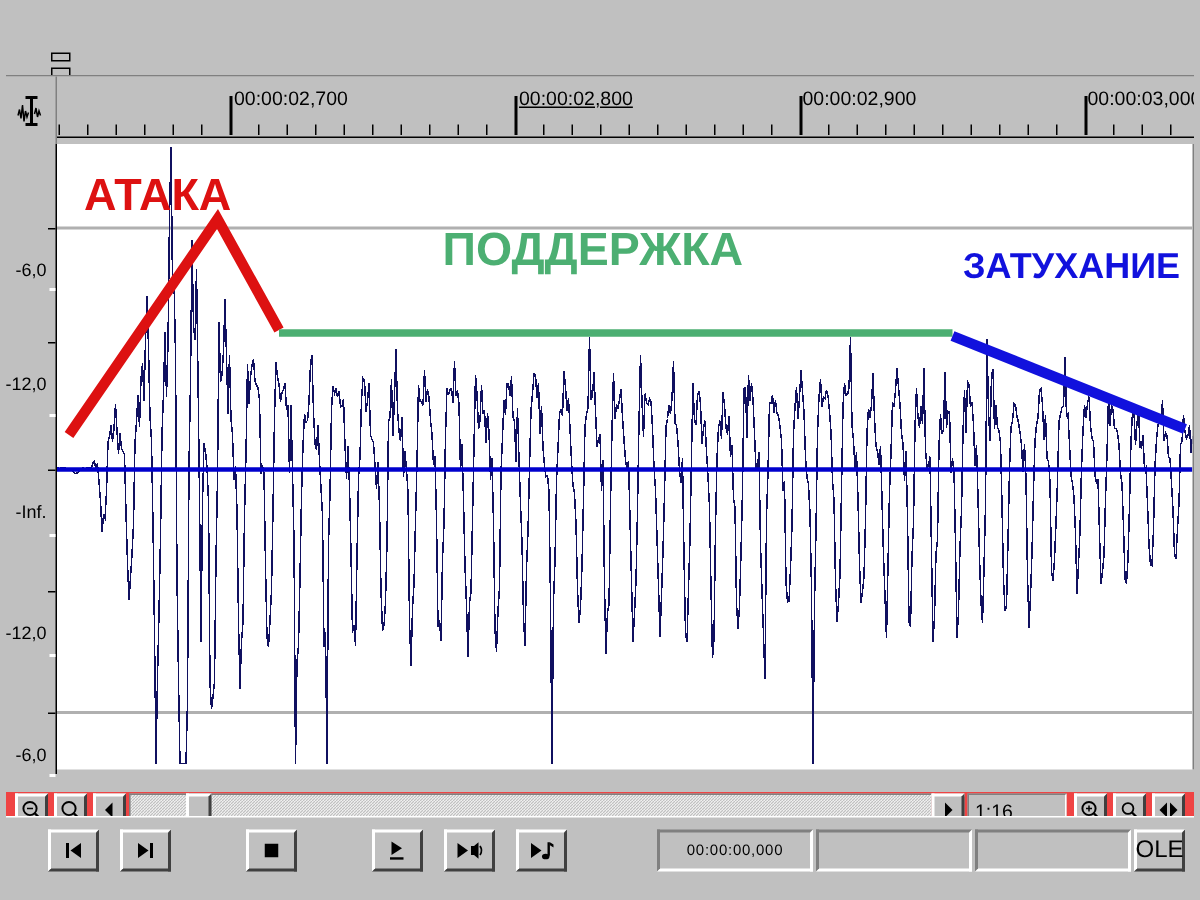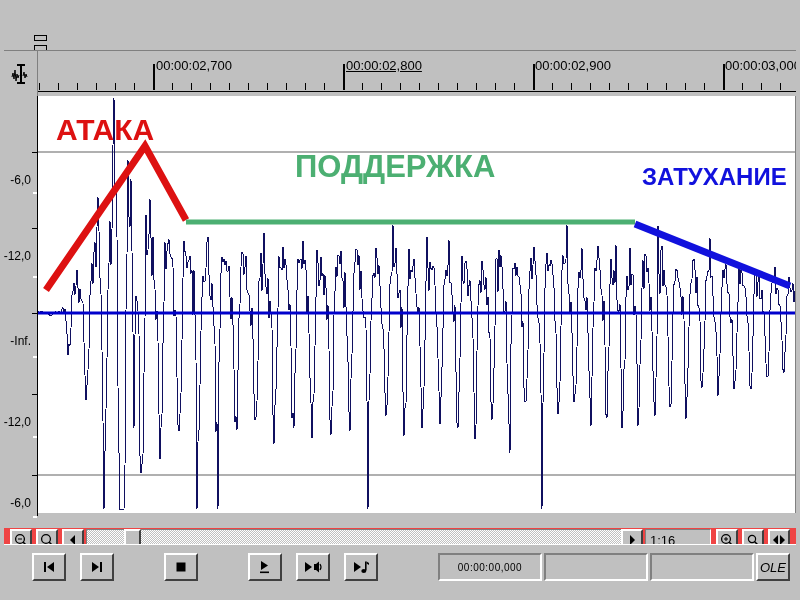--- a/index.html
+++ b/index.html
@@ -264,24 +264,23 @@
     position: absolute; top: 8px; right: 6px;
     width: 34px; height: 28px;
     background: #c0c0c0;
     border-top: 2px solid #ffffff;
     border-left: 2px solid #ffffff;
     border-right: 2px solid #404040;
     border-bottom: 2px solid #404040;
     box-sizing: border-box;
     display: flex; align-items: center; justify-content: center;
     font-family: "Liberation Sans", sans-serif;
-    font-size: 13px;
+    font-size: 16px;
     color: #000000;
     cursor: default;
-    font-style: italic;
   }
 </style>
 </head>
 <body>
 
 <div id="app">
 
 
   <div class="menustrip">
     <div class="menumark" style="left:30px; top:3px;"></div>

